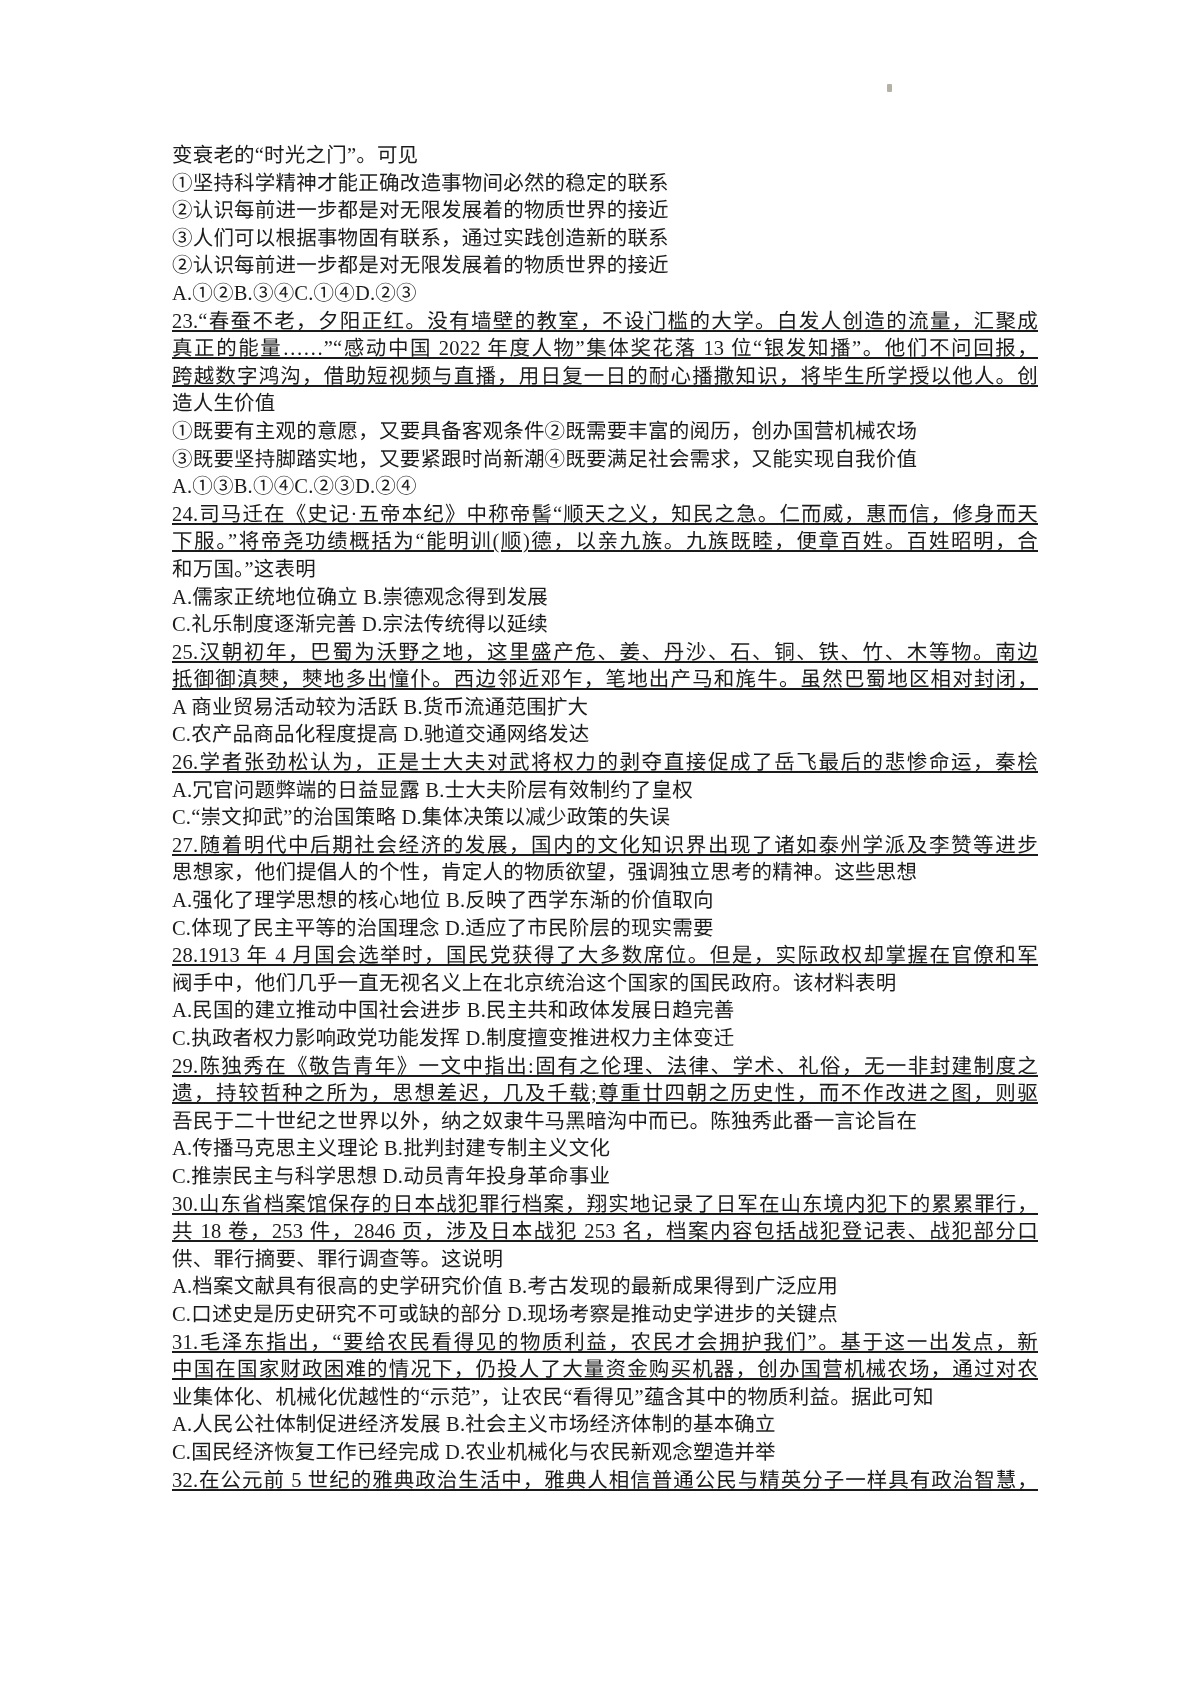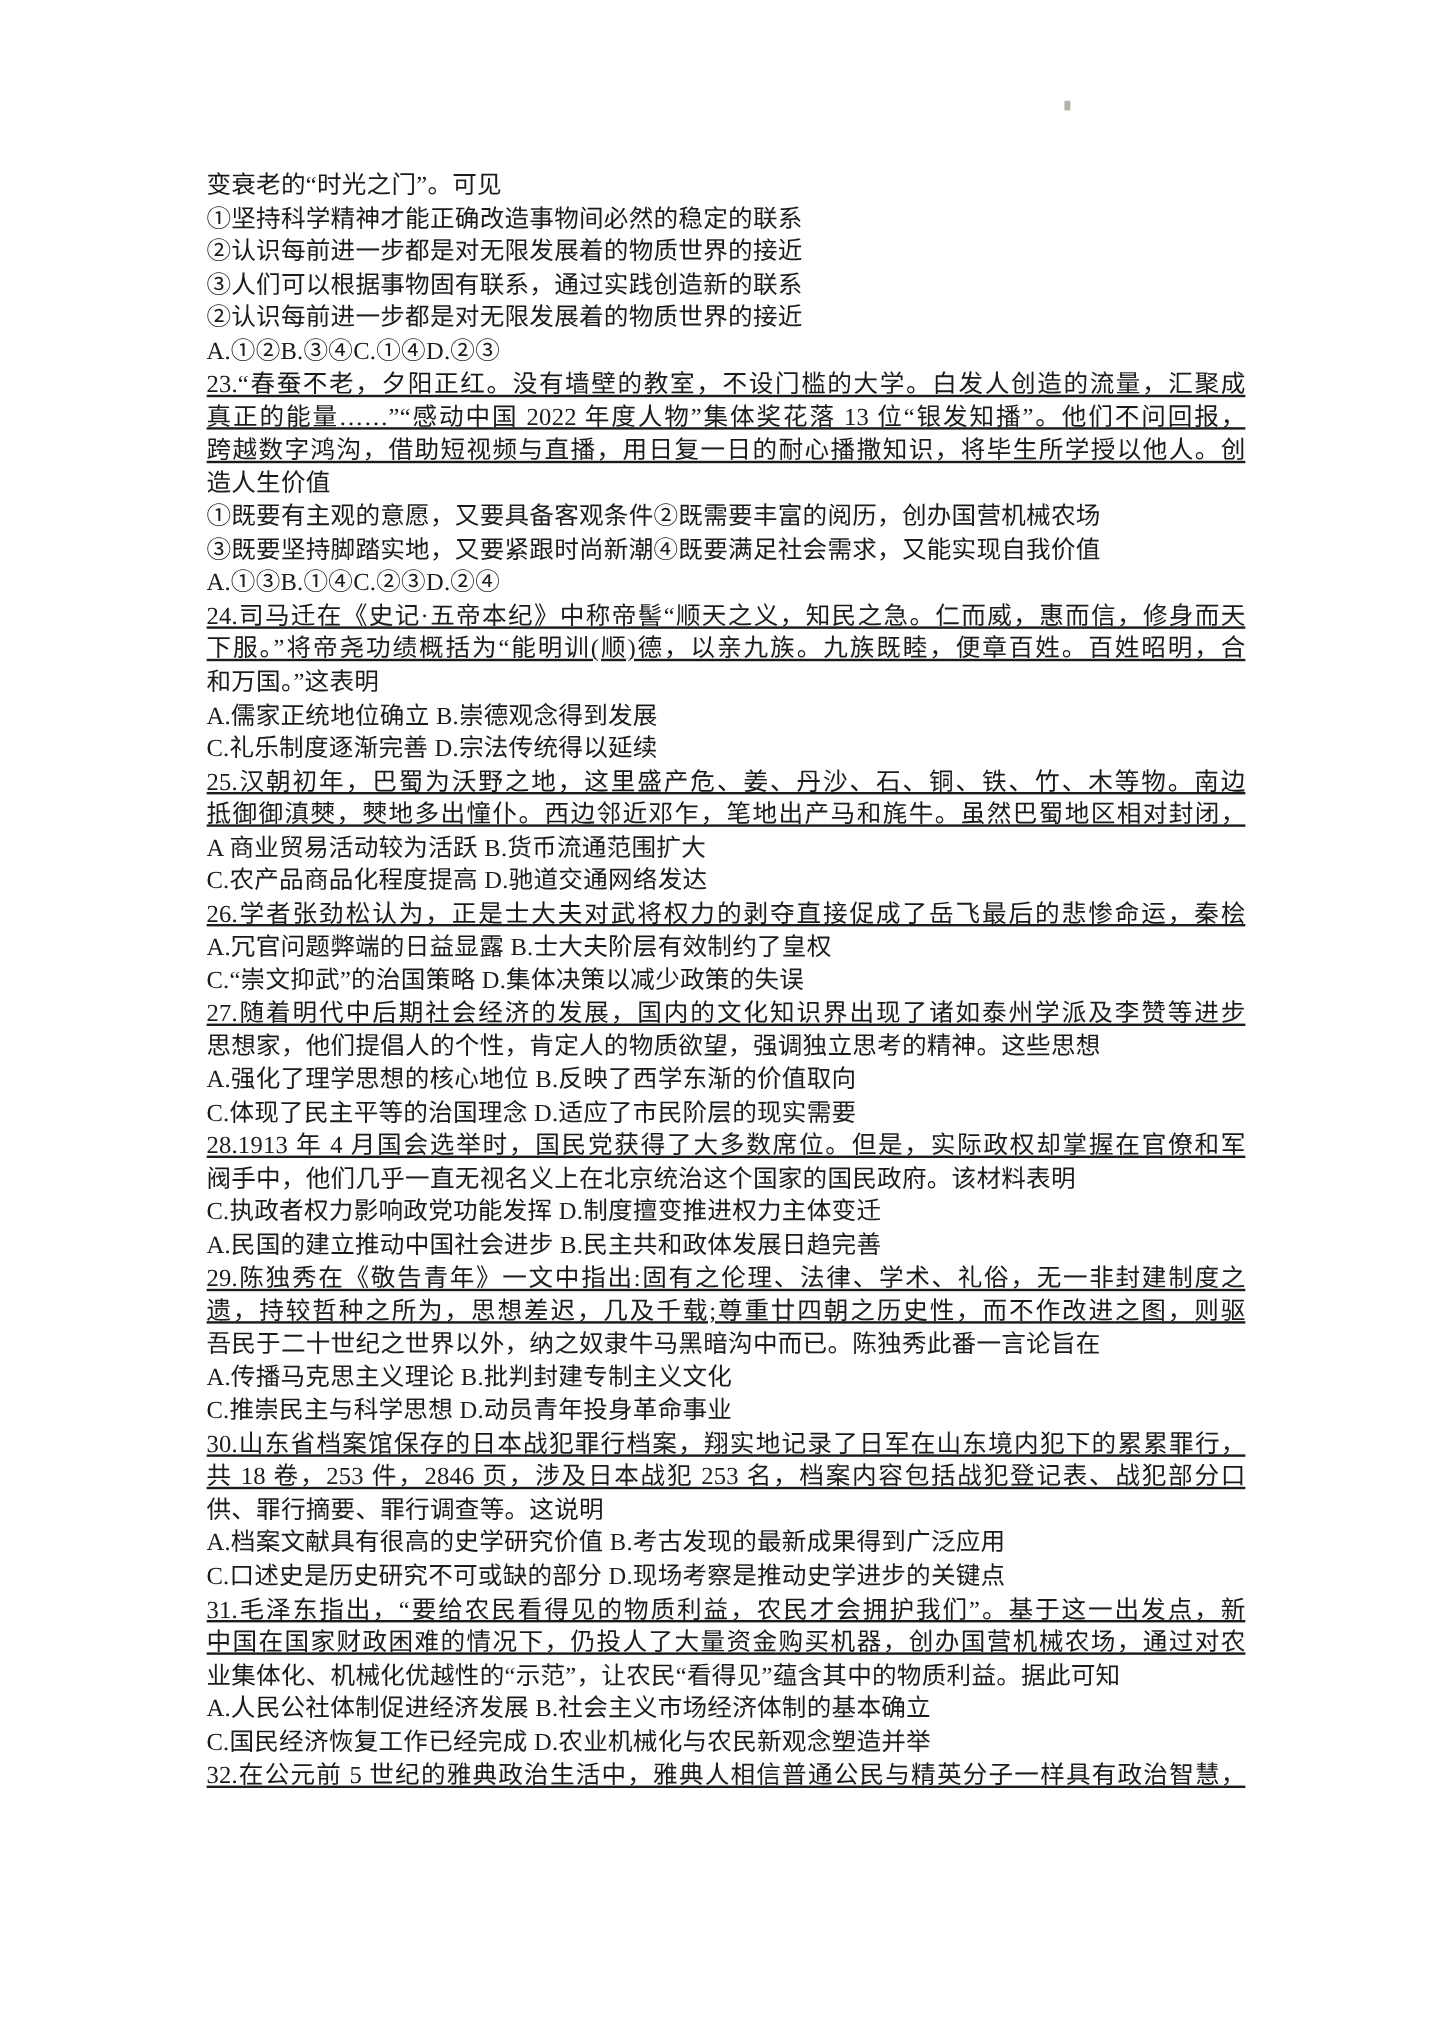--- a/index.html
+++ b/index.html
@@ -78,22 +78,22 @@
       <div class="line">C.农产品商品化程度提高 D.驰道交通网络发达</div>
       <div class="line fill">26.学者张劲松认为，正是士大夫对武将权力的剥夺直接促成了岳飞最后的悲惨命运，秦桧</div>
       <div class="line">A.冗官问题弊端的日益显露 B.士大夫阶层有效制约了皇权</div>
       <div class="line">C.“崇文抑武”的治国策略 D.集体决策以减少政策的失误</div>
       <div class="line fill">27.随着明代中后期社会经济的发展，国内的文化知识界出现了诸如泰州学派及李赞等进步</div>
       <div class="line">思想家，他们提倡人的个性，肯定人的物质欲望，强调独立思考的精神。这些思想</div>
       <div class="line">A.强化了理学思想的核心地位 B.反映了西学东渐的价值取向</div>
       <div class="line">C.体现了民主平等的治国理念 D.适应了市民阶层的现实需要</div>
       <div class="line fill">28.1913 年 4 月国会选举时，国民党获得了大多数席位。但是，实际政权却掌握在官僚和军</div>
       <div class="line">阀手中，他们几乎一直无视名义上在北京统治这个国家的国民政府。该材料表明</div>
+      <div class="line">A.民国的建立推动中国社会进步 B.民主共和政体发展日趋完善</div>
       <div class="line">C.执政者权力影响政党功能发挥 D.制度擅变推进权力主体变迁</div>
-      <div class="line">A.民国的建立推动中国社会进步 B.民主共和政体发展日趋完善</div>
       <div class="line fill">29.陈独秀在《敬告青年》一文中指出:固有之伦理、法律、学术、礼俗，无一非封建制度之</div>
       <div class="line fill">遗，持较哲种之所为，思想差迟，几及千载;尊重廿四朝之历史性，而不作改进之图，则驱</div>
       <div class="line">吾民于二十世纪之世界以外，纳之奴隶牛马黑暗沟中而已。陈独秀此番一言论旨在</div>
       <div class="line">A.传播马克思主义理论 B.批判封建专制主义文化</div>
       <div class="line">C.推崇民主与科学思想 D.动员青年投身革命事业</div>
       <div class="line fill">30.山东省档案馆保存的日本战犯罪行档案，翔实地记录了日军在山东境内犯下的累累罪行，</div>
       <div class="line fill">共 18 卷，253 件，2846 页，涉及日本战犯 253 名，档案内容包括战犯登记表、战犯部分口</div>
       <div class="line">供、罪行摘要、罪行调查等。这说明</div>
       <div class="line">A.档案文献具有很高的史学研究价值 B.考古发现的最新成果得到广泛应用</div>
       <div class="line">C.口述史是历史研究不可或缺的部分 D.现场考察是推动史学进步的关键点</div>

